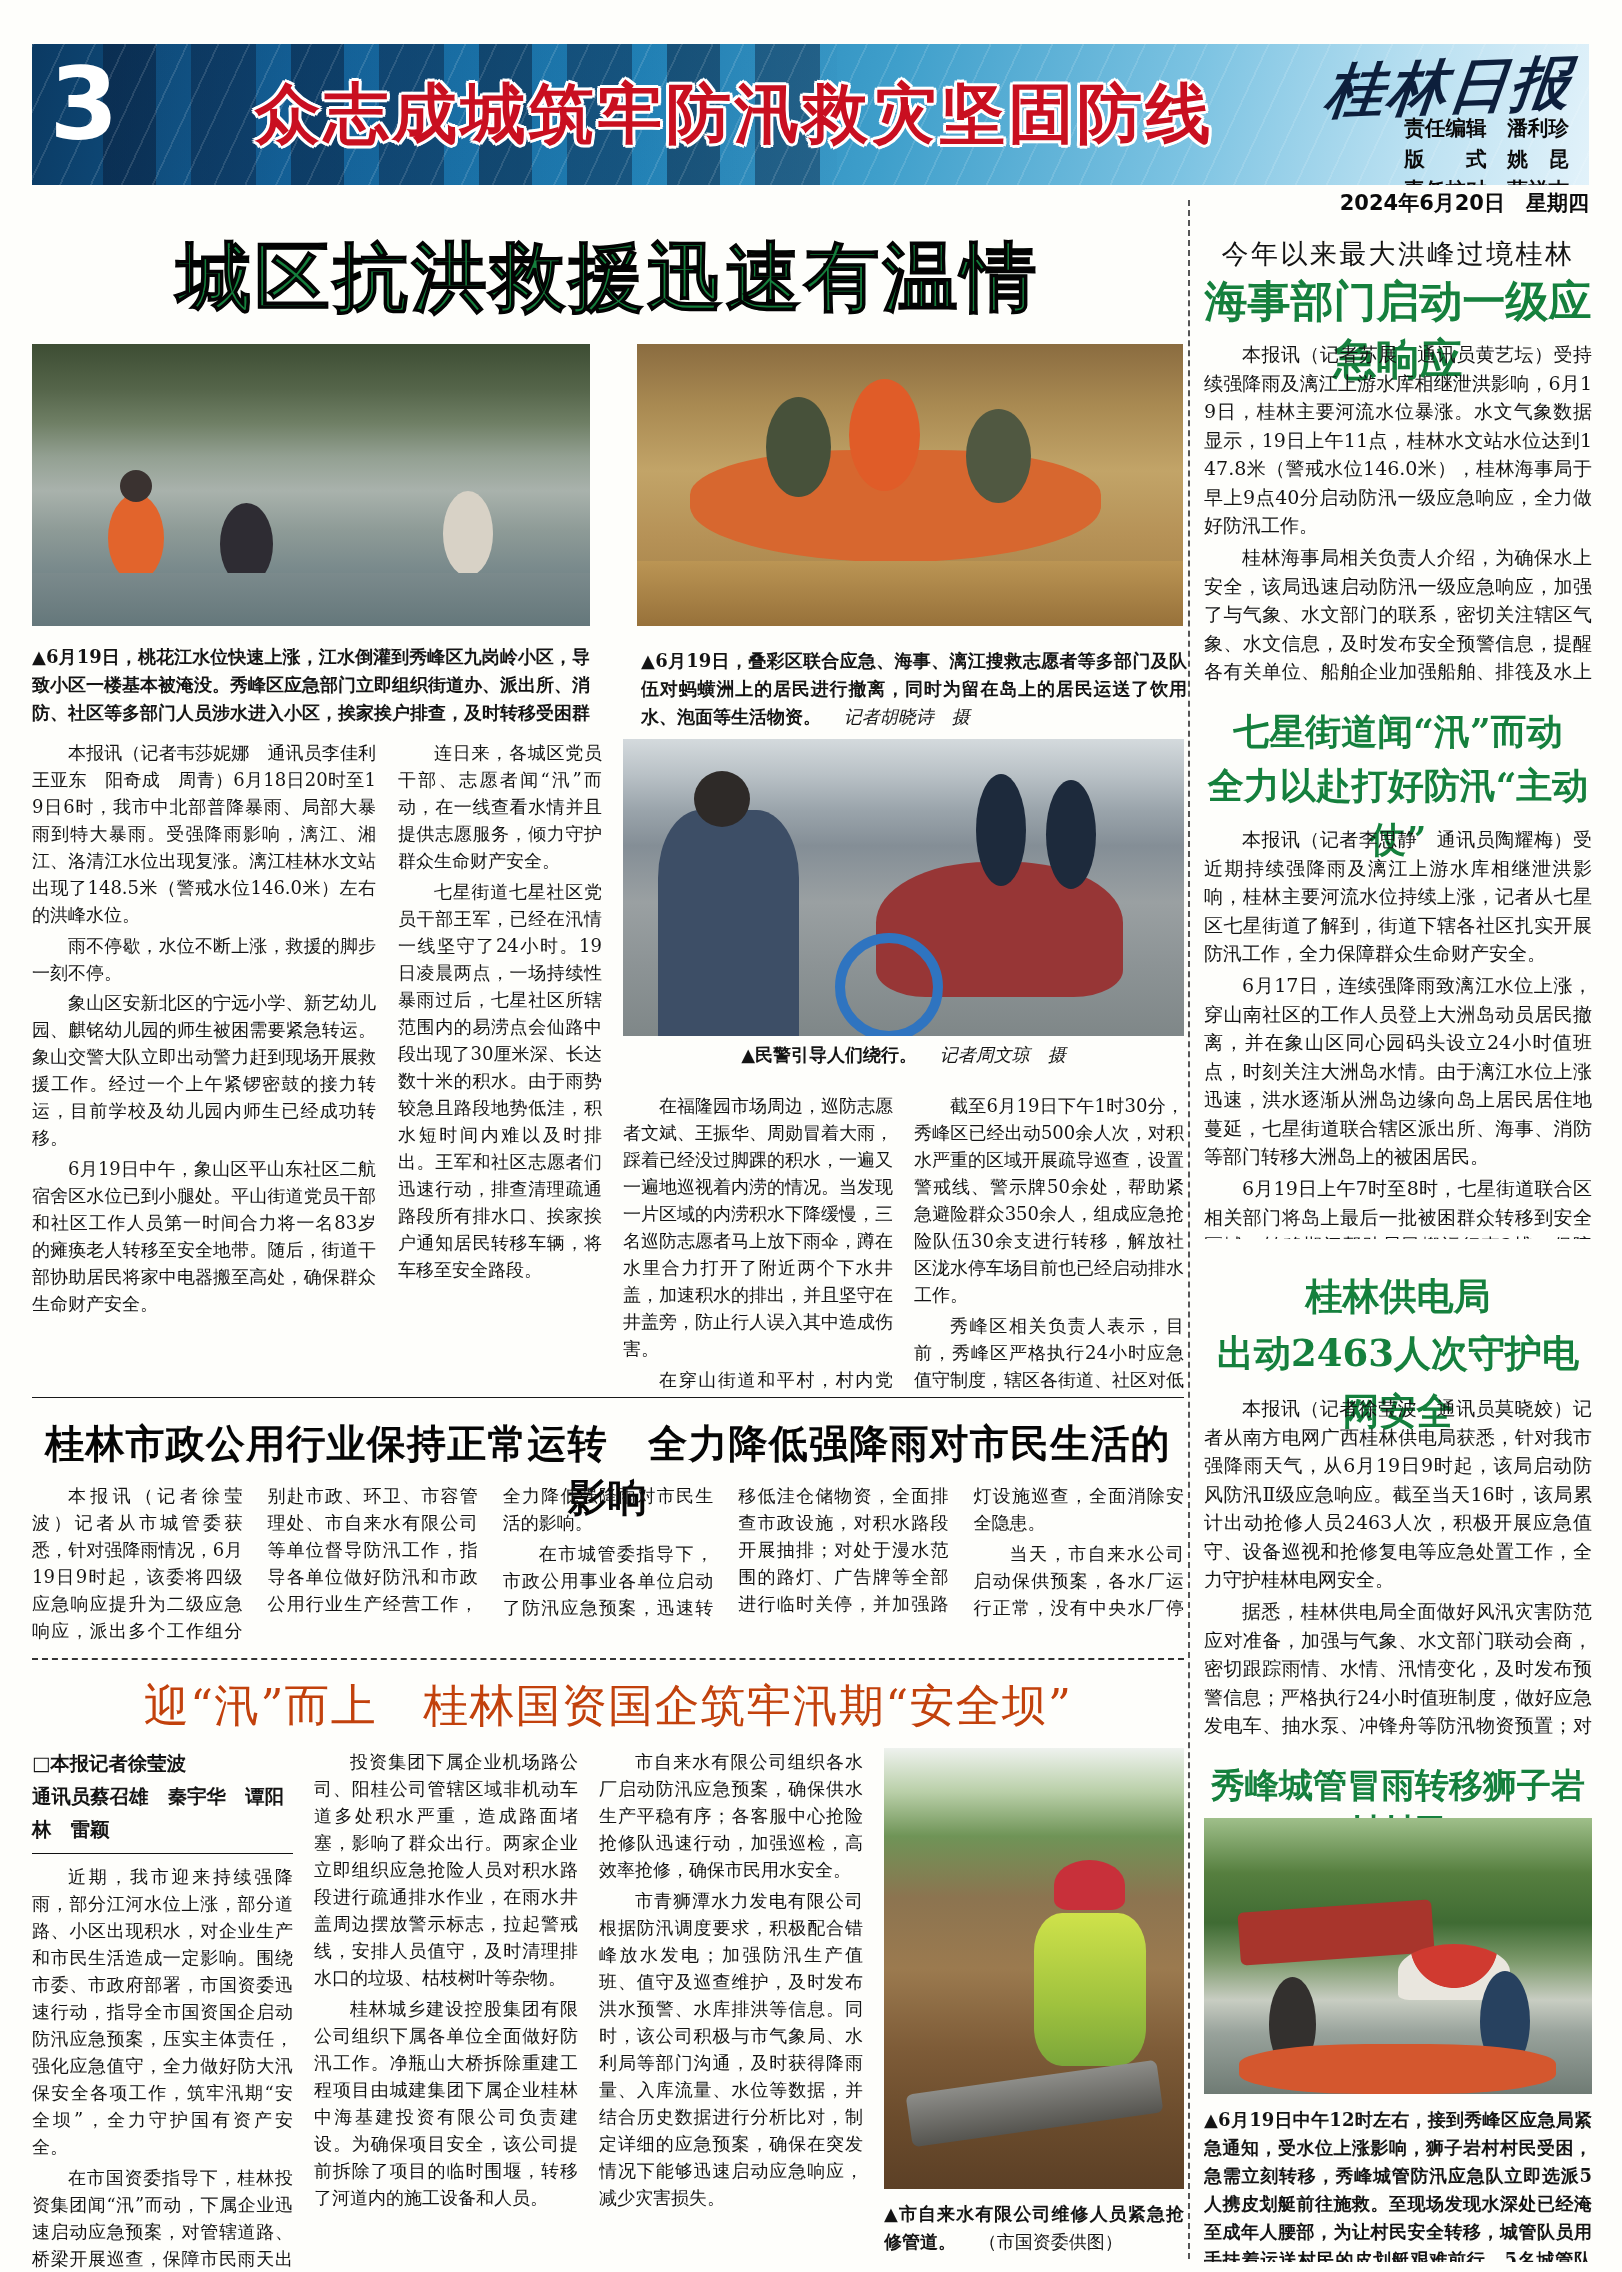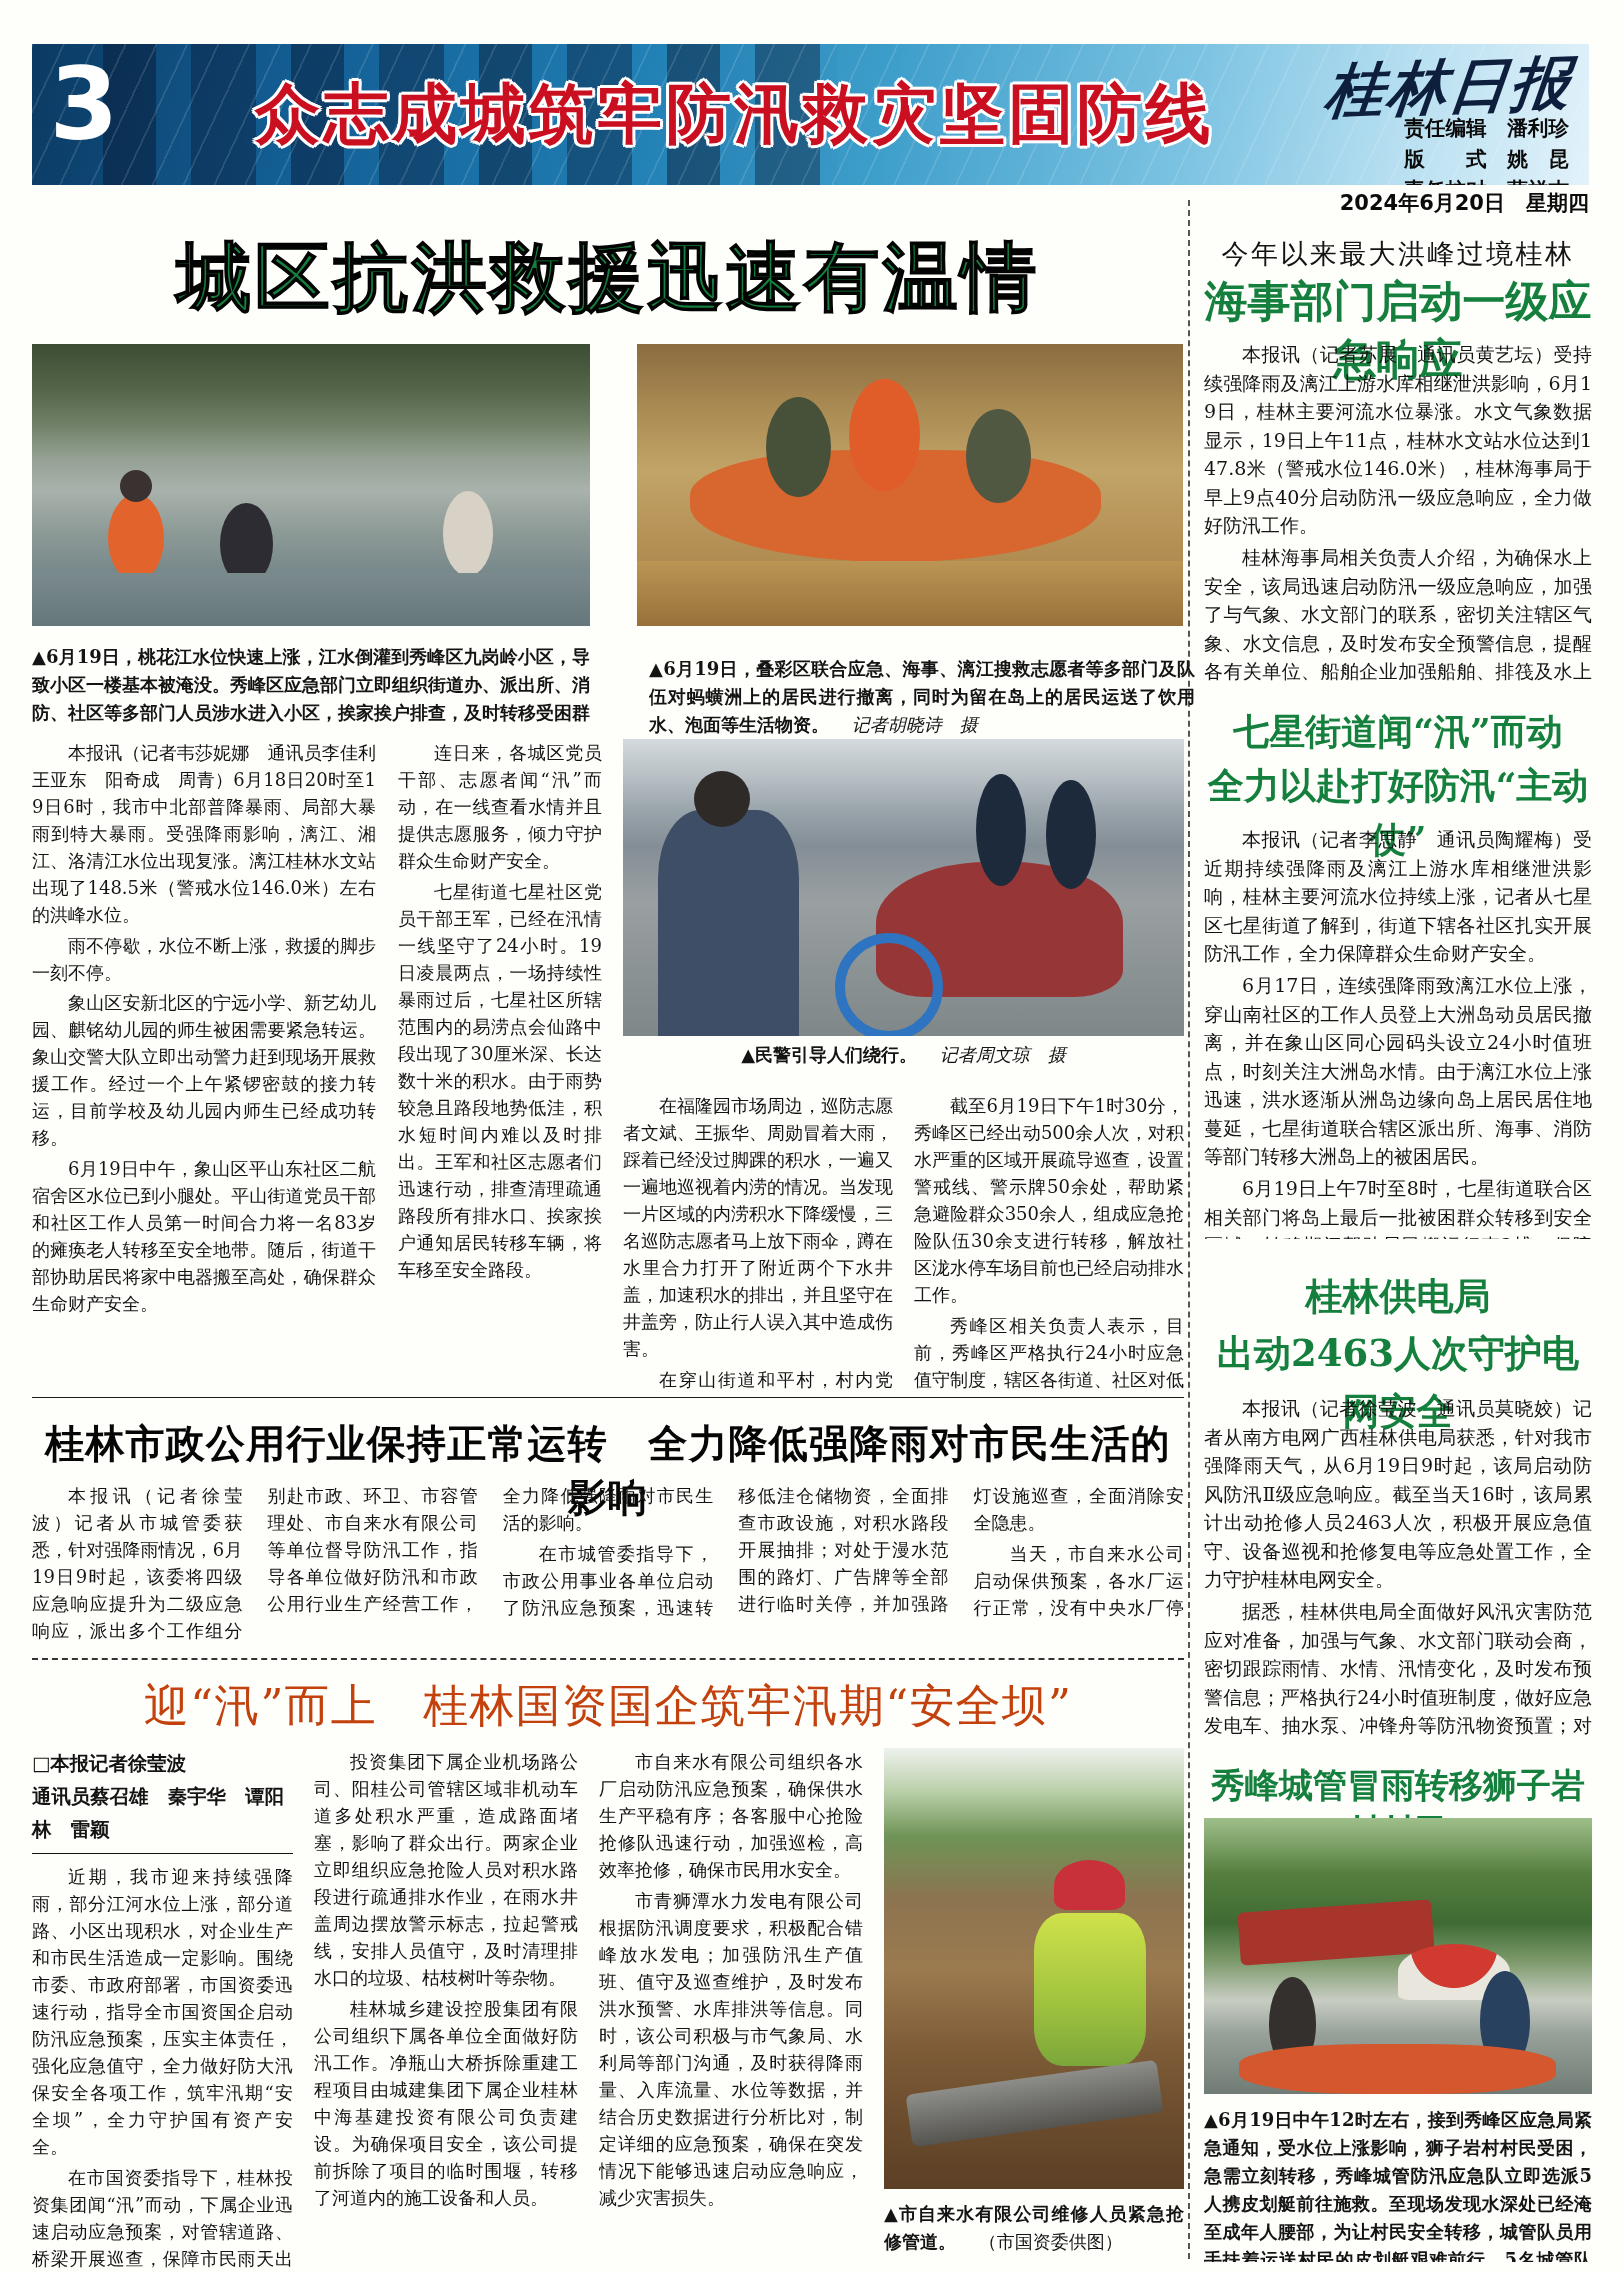--- a/index.html
+++ b/index.html
@@ -78,21 +78,21 @@
     <span class="blob" style="left:129px;top:53px;width:65px;height:100px;background:#47513a;"></span>
     <span class="blob" style="left:212px;top:35px;width:71px;height:112px;background:#e05c28;"></span>
     <span class="blob" style="left:329px;top:65px;width:65px;height:94px;background:#505841;"></span>
     <span class="blob" style="left:0;top:217px;width:546px;height:65px;border-radius:0;background:linear-gradient(180deg,#bb9554,#97713a);"></span>
   </div>
 
   <p class="abs cap" style="left:32px;top:643px;width:558px;height:88px;margin:0;">
     <span>▲6月19日，桃花江水位快速上涨，江水倒灌到秀峰区九岗岭小区，导致小区一楼基本被淹没。秀峰区应急部门立即组织街道办、派出所、消防、社区等多部门人员涉水进入小区，挨家挨户排查，及时转移受困群众。图为秀峰区街道办工作人员协助居民转移到安全地带。</span>
     
   </p>
-  <p class="abs cap" style="left:637px;top:643px;width:546px;height:88px;margin:12px;">
+  <p class="abs cap" style="left:637px;top:643px;width:546px;height:88px;margin:4px;">
     <span>▲6月19日，叠彩区联合应急、海事、漓江搜救志愿者等多部门及队伍对蚂蟥洲上的居民进行撤离，同时为留在岛上的居民运送了饮用水、泡面等生活物资。</span>
     <span class="credit">记者胡晓诗　摄</span>
   </p>
 
   <div class="abs txt" style="left:32px;top:739px;width:344px;height:649px;">
       <p>本报讯（记者韦莎妮娜　通讯员李佳利　王亚东　阳奇成　周青）6月18日20时至19日6时，我市中北部普降暴雨、局部大暴雨到特大暴雨。受强降雨影响，漓江、湘江、洛清江水位出现复涨。漓江桂林水文站出现了148.5米（警戒水位146.0米）左右的洪峰水位。</p>
       <p>雨不停歇，水位不断上涨，救援的脚步一刻不停。</p>
       <p>象山区安新北区的宁远小学、新艺幼儿园、麒铭幼儿园的师生被困需要紧急转运。象山交警大队立即出动警力赶到现场开展救援工作。经过一个上午紧锣密鼓的接力转运，目前学校及幼儿园内师生已经成功转移。</p>
       <p>6月19日中午，象山区平山东社区二航宿舍区水位已到小腿处。平山街道党员干部和社区工作人员第一时间合力将一名83岁的瘫痪老人转移至安全地带。随后，街道干部协助居民将家中电器搬至高处，确保群众生命财产安全。</p>
     </div>

